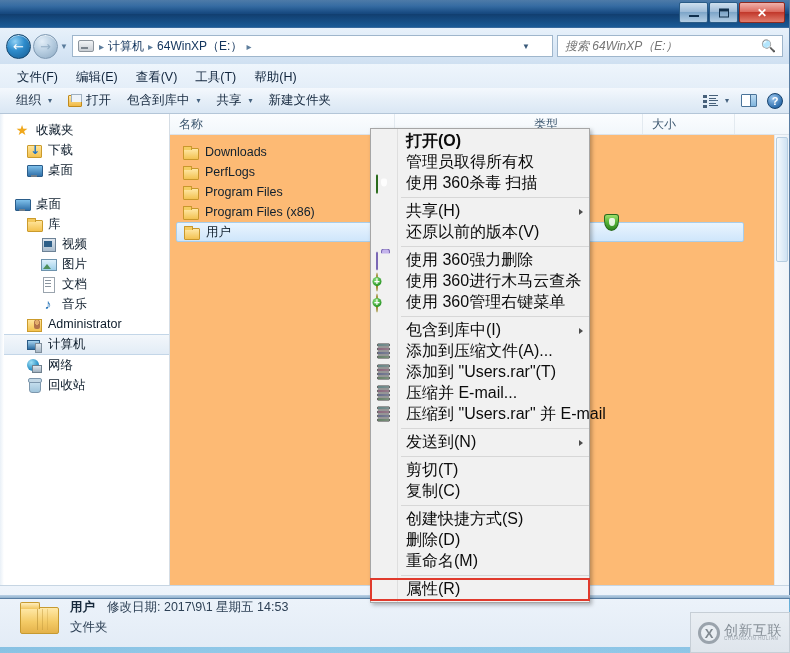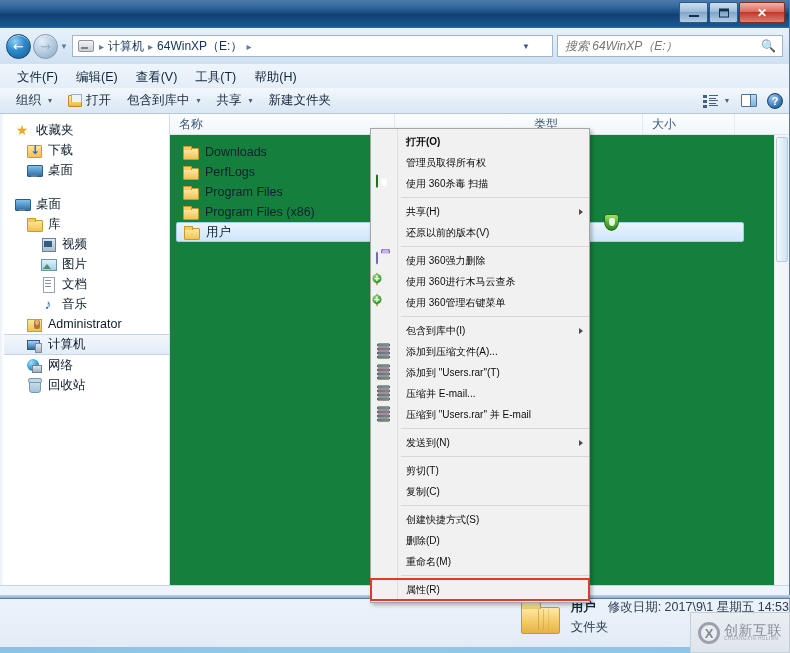--- a/index.html
+++ b/index.html
@@ -299,21 +299,21 @@
     content:""; position:absolute; left:3px; top:3px; width:10px; height:11px;
     background:linear-gradient(180deg,rgba(200,225,240,.95),rgba(150,190,215,.9));
     border:1px solid #7d97ad; border-radius:0 0 3px 3px;
   }
   .ico.bin:after{
     content:""; position:absolute; left:2px; top:1px; width:12px; height:3px;
     background:#c3d8e6; border:1px solid #7d97ad; border-radius:2px;
   }
 
   
-  .listpane{ flex:1 1 auto; position:relative; background:#15803d; overflow:hidden;text-align:right; }
+  .listpane{ flex:1 1 auto; position:relative; background:#fdba74; overflow:hidden;text-align:right; }
   .colhdr{
     height:21px; display:flex; align-items:center;
     background:linear-gradient(180deg,#fbfdff 0%, #f2f7fb 100%);
     border-bottom:1px solid #dbe3ea; color:#3b566e; font-size:12px;
   }
   .colhdr .ch{
     padding-left:9px; height:100%; display:flex; align-items:center;
     border-right:1px solid #e3eaf0;
   }
   .ch.c1{ width:225px; }
@@ -354,21 +354,20 @@
     position:absolute; left:1px; top:2px; width:12px; height:125px;
     background:linear-gradient(90deg,#f4f9fd,#cfe2f2);
     border:1px solid #b6cde0; border-radius:2px;
   }
 
   
   .details{
     height:62px; display:flex; align-items:center; gap:10px; padding-left:18px;
     background:linear-gradient(180deg,#eef4fb 0%, #e3ecf6 100%);
     border-top:1px solid #c6d5e3;
-    justify-content:flex-end;
   }
   .bigfolder{
     width:42px; height:34px; position:relative; flex:0 0 42px;
   }
   .bigfolder:before{
     content:""; position:absolute; left:2px; top:7px; width:37px; height:25px;
     background:linear-gradient(180deg,#ffe9a9 0%, #f4cb66 55%, #e4b24a 100%);
     border:1px solid #c69a31; border-radius:2px;
   }
   .bigfolder:after{
@@ -395,21 +394,21 @@
     padding:2px 0;
     z-index:50;
   }
   .ctxmenu .gutter{
     position:absolute; left:0; top:0; bottom:0; width:27px;
     background:#f1f1f1; border-right:1px solid #dedede;
   }
   .cmi{
     position:relative; height:21px; display:flex; align-items:center;
     padding-left:35px; padding-right:18px;
-    color:#0b0b0b; font-size:10px; white-space:nowrap; z-index:2;
+    color:#0b0b0b; font-size:16px; white-space:nowrap; z-index:2;
   }
   .cmi.bold{ font-weight:bold; }
   .cmi .cico{ position:absolute; left:5px; top:50%; transform:translateY(-50%); width:17px; height:17px; }
   .cmi .sub-arrow{
     position:absolute; right:6px; top:50%; transform:translateY(-50%);
     width:0; height:0; border-left:4px solid #4c4c4c;
     border-top:3.5px solid transparent; border-bottom:3.5px solid transparent;
   }
   .cmi.highlight{ outline:2px solid #e03a2c; outline-offset:-1px; }
   .csep{ height:1px; margin:3px 0 3px 30px; background:#d7d7d7; position:relative; z-index:2; }

